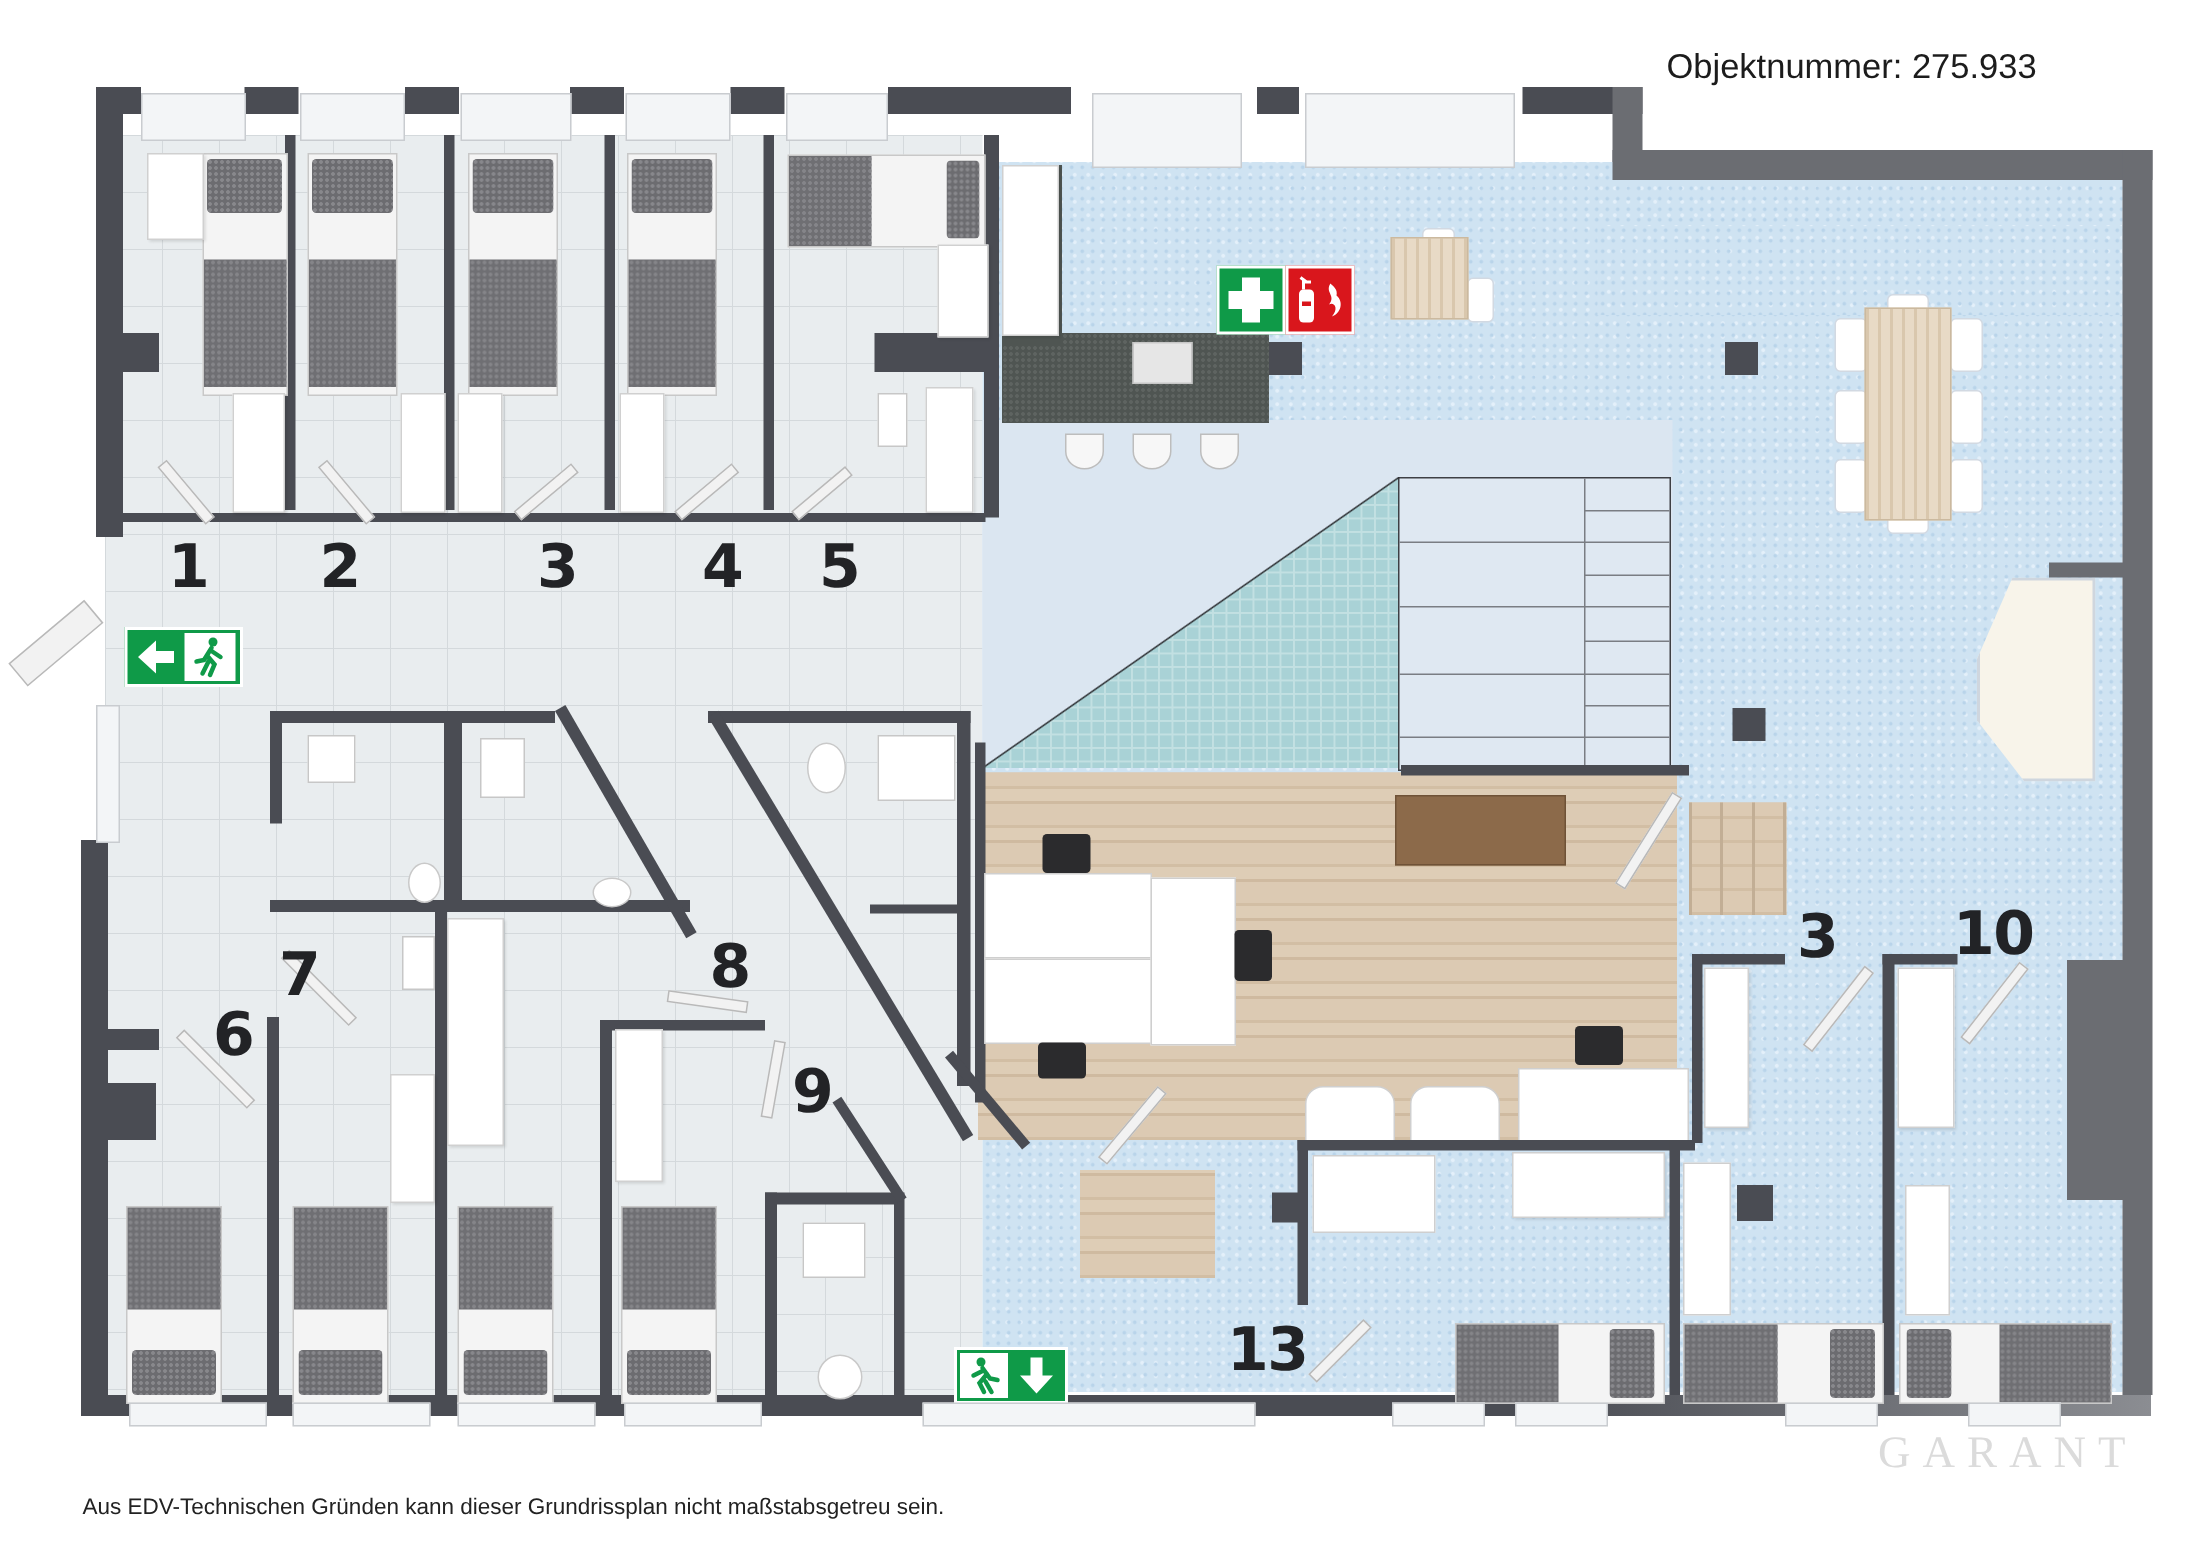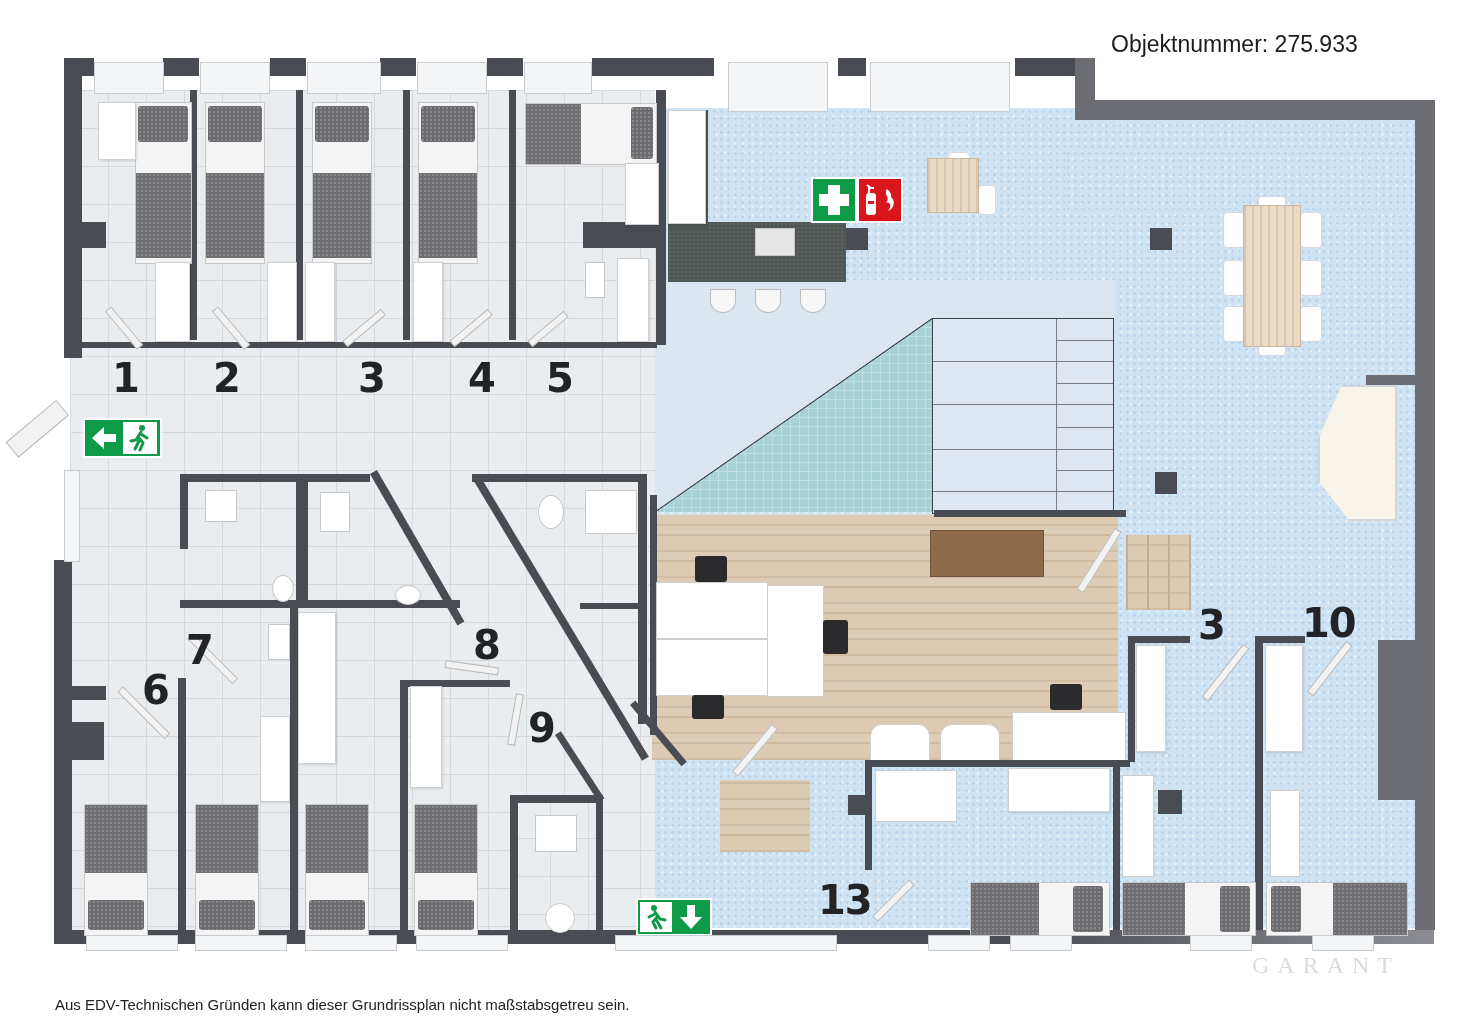--- a/index.html
+++ b/index.html
@@ -33,21 +33,21 @@
   .sign-green{position:absolute;background:#0f9a48;border:2px solid #fff;}
   .sign-red{position:absolute;background:#d9161c;border:2px solid #fff;}
   .chair-black{position:absolute;background:#2b2b2d;border-radius:3px;}
   .desk{position:absolute;background:#ffffff;border:1px solid #cfcfcf;}
   .table-wood{position:absolute;background:#e4d5bf;
     background-image:repeating-linear-gradient(90deg,#d9c7ad 0 2px,#e8dac6 2px 8px);border:1px solid #cbb99f;}
   .stool{position:absolute;background:#f7f7f7;border:1px solid #bdbdbd;border-radius:0 0 50% 50%;}
   .chair-white{position:absolute;background:#ffffff;border:1px solid #d2d9e2;border-radius:4px;}
   .toilet{position:absolute;background:#fff;border:1px solid #c9c9c9;border-radius:50%;}
   .sink{position:absolute;background:#fff;border:1px solid #c7c7c7;}
-  .watermark{position:absolute;left:1252px;top:952px;font-family:"Liberation Serif",serif;font-size:24px;letter-spacing:8px;color:rgba(190,190,190,.55);}
+  .watermark{position:absolute;left:1252px;top:952px;font-family:"Liberation Serif",serif;font-size:30px;letter-spacing:8px;color:rgba(190,190,190,.55);}
 </style>
 </head>
 <body>
 
 <div class="title">Objektnummer: 275.933</div>
 <div class="disclaimer">Aus EDV-Technischen Gründen kann dieser Grundrissplan nicht maßstabsgetreu sein.</div>
 
 <div class="abs" style="left:0;top:0;width:1462px;height:980px;">
 
   <div class="floor-tile" style="left:70px;top:90px;width:585px;height:840px;"></div>

